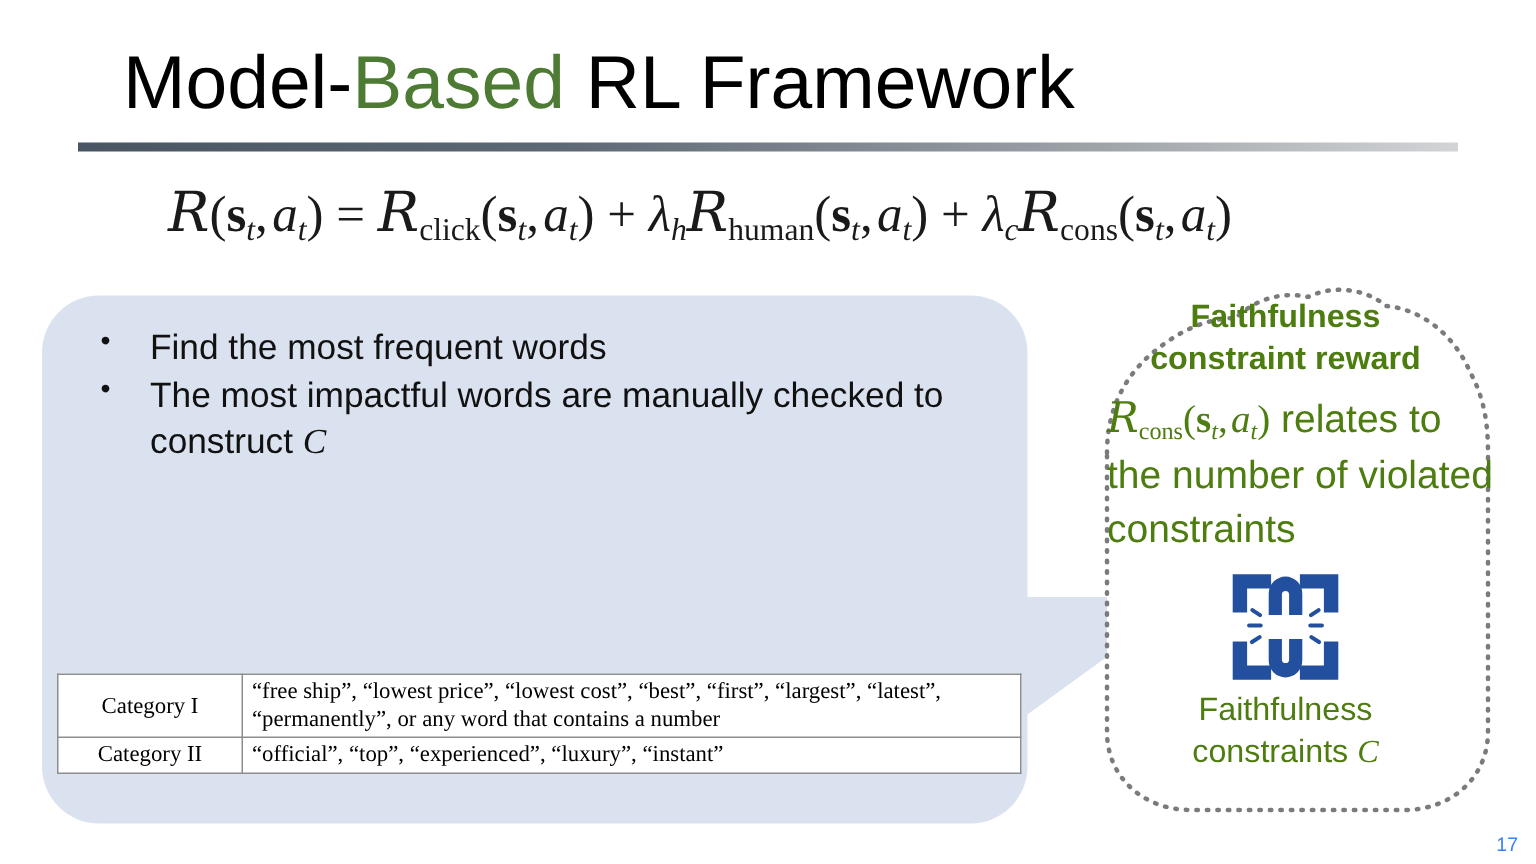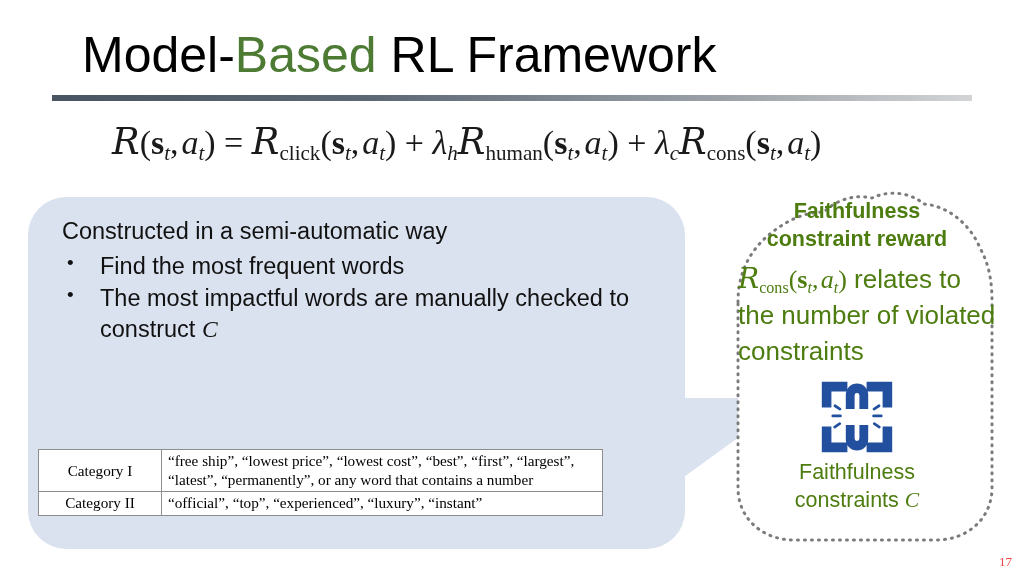--- a/index.html
+++ b/index.html
@@ -121,21 +121,21 @@
     font-style: italic;
     font-size: 1.0em;
   }
   .inline-math .msubit { vertical-align: -0.25em; }
 
   
   #category-table {
     position: absolute;
     left: 38px;
     top: 449px;
-    width: 565px;
+    width: 643px;
     border-collapse: collapse;
     background: #ffffff;
     font-family: "Liberation Serif", serif;
     font-size: 15.2px;
     color: #000;
   }
   #category-table td {
     border: 1px solid #8d8d8d;
     padding: 2px 6px;
     vertical-align: middle;
@@ -196,22 +196,21 @@
     line-height: 1.3;
     margin-top: 2px;
   }
 
   
   #page-number {
     position: absolute;
     right: 12px;
     bottom: 6px;
     font-size: 13px;
-    color: #ef4444;
-    font-family: Liberation Serif, serif;
+    color: #3b82f6;
   }
 </style>
 </head>
 <body>
 
 <div id="slide-title">
   <span>Model-</span><span class="accent">Based</span><span> RL Framework</span>
 </div>
 <div id="title-rule"></div>
 
@@ -219,21 +218,20 @@
   <span class="mathcal">R</span>(<span class="mbold">s</span><span class="msubit">t</span>, <span class="mvar">a</span><span class="msubit">t</span>) =
   <span class="mathcal">R</span><span class="msub">click</span>(<span class="mbold">s</span><span class="msubit">t</span>, <span class="mvar">a</span><span class="msubit">t</span>) +
   <span class="mvar">λ</span><span class="msubit">h</span><span class="mathcal">R</span><span class="msub">human</span>(<span class="mbold">s</span><span class="msubit">t</span>, <span class="mvar">a</span><span class="msubit">t</span>) +
   <span class="mvar">λ</span><span class="msubit">c</span><span class="mathcal">R</span><span class="msub">cons</span>(<span class="mbold">s</span><span class="msubit">t</span>, <span class="mvar">a</span><span class="msubit">t</span>)
 </div>
 
 <div id="arrow-tail"></div>
 <div id="content-panel"></div>
 
 <div id="panel-body">
-  <div id="panel-heading">Constructed in a semi-automatic way</div>
   <ul class="bullets">
     <li>
       <span>Find the most frequent words</span>
     </li>
     <li>
       <span>The most impactful words are manually checked to construct </span><span class="inline-math">C</span>
     </li>
   </ul>
 </div>
 

